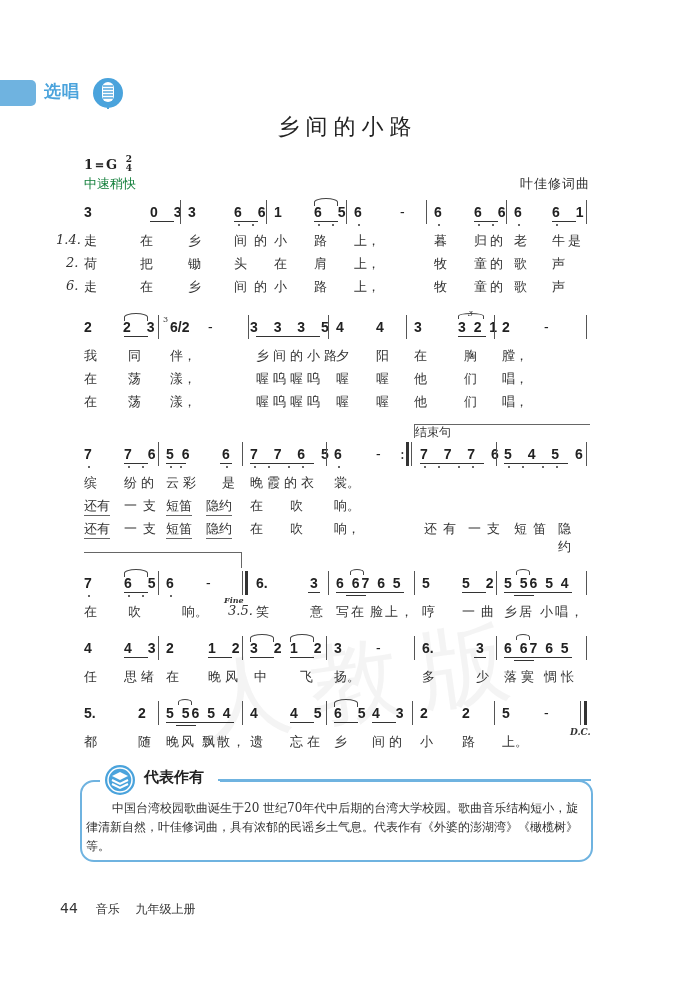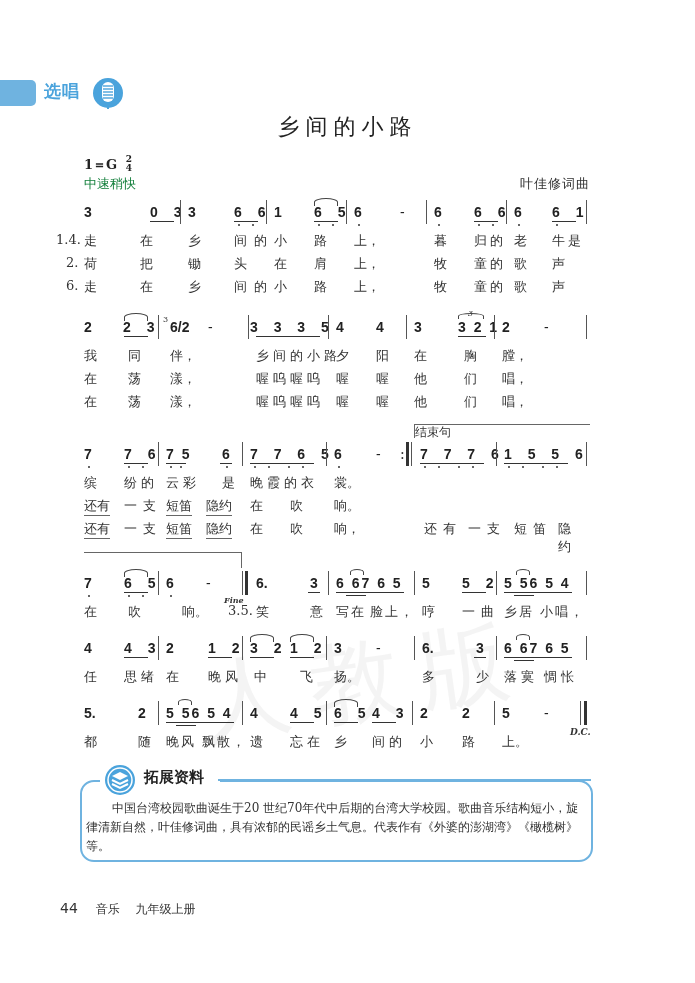--- a/index.html
+++ b/index.html
@@ -22,21 +22,21 @@
   .note { position: absolute; top: 4px; font-family: "Liberation Sans", sans-serif; font-weight: bold; font-size: 14px; }
   .ul { position: absolute; height: 1px; background: #333; }
   .ul2 { position: absolute; height: 1px; background: #333; }
   .dot { position: absolute; width: 2px; height: 2px; background: #333; border-radius: 50%; }
   .bar { position: absolute; top: 0; width: 1px; height: 24px; background: #555; }
   .bar-thick { position: absolute; top: 0; width: 3px; height: 24px; background: #333; }
   .tie { position: absolute; height: 8px; border: 1px solid #444; border-bottom: none; border-radius: 50% 50% 0 0; }
   .lyric-row { position: relative; height: 23px; }
   .ly { position: absolute; font-size: 13px; color: #333; top: 4px; }
   .ly-u { border-bottom: 1px solid #666; }
-  .verse { position: absolute; font-size: 13px; color: #333; top: 4px; }
+  .verse { position: absolute; font-size: 13px; font-style: italic; color: #333; top: 4px; }
 
   .small-label { position: absolute; font-size: 11px; color: #333; }
 
   .ext-box { position: absolute; left: 80px; top: 780px; width: 513px; height: 82px; border: 2px solid #6fb3e0; border-radius: 14px; }
   .ext-mask { position: absolute; left: 100px; top: 770px; width: 120px; height: 20px; background: #fff; }
   .ext-icon { position: absolute; left: 104px; top: 764px; width: 32px; height: 32px; }
   .ext-title { position: absolute; left: 144px; top: 768px; font-family: "DejaVu Sans", sans-serif; font-weight: bold; font-size: 15px; color: #222; background: #fff; padding-right: 6px; }
   .ext-text { position: absolute; left: 86px; top: 799px; width: 500px; font-size: 12px; line-height: 19px; color: #333; text-indent: 26px; }
 
   .footer { position: absolute; left: 60px; top: 900px; font-family: "DejaVu Sans", sans-serif; font-size: 12px; color: #333; }
@@ -231,21 +231,21 @@
 <div style="position:absolute;left:414px;top:424px;width:1px;height:14px;background:#666"></div>
 <div class="system" style="top:442px;">
   <div class="notes">
     <span class="note" style="left:14px">7</span>
     <div class="dot" style="left:18px;top:24px"></div>
     <span class="note" style="left:54px;letter-spacing:6px">7 6</span>
     <div class="ul" style="left:54px;top:21px;width:24px"></div>
     <div class="dot" style="left:58px;top:24px"></div>
       <div class="dot" style="left:72px;top:24px"></div>
     <div class="bar" style="left:88px"></div>
-    <span class="note" style="left:96px;letter-spacing:2px">7 5</span>
+    <span class="note" style="left:96px;letter-spacing:2px">5 6</span>
     <div class="ul" style="left:96px;top:21px;width:20px"></div>
     <div class="dot" style="left:100px;top:24px"></div>
       <div class="dot" style="left:110px;top:24px"></div>
     <span class="note" style="left:152px">6</span>
     <div class="ul" style="left:150px;top:21px;width:12px"></div>
     <div class="dot" style="left:156px;top:24px"></div>
     <div class="bar" style="left:172px"></div>
     <span class="note" style="left:180px;letter-spacing:6px">7 7 6 5</span>
     <div class="ul" style="left:180px;top:21px;width:64px"></div>
     <div class="dot" style="left:184px;top:24px"></div>
@@ -259,21 +259,21 @@
     <span class="small-label" style="left:330px;top:4px;font-size:14px">:</span>
     <div class="bar-thick" style="left:336px"></div>
     <div class="bar" style="left:341px"></div>
     <span class="note" style="left:350px;letter-spacing:6px">7 7 7 6</span>
     <div class="ul" style="left:350px;top:21px;width:64px"></div>
     <div class="dot" style="left:354px;top:24px"></div>
       <div class="dot" style="left:368px;top:24px"></div>
       <div class="dot" style="left:388px;top:24px"></div>
       <div class="dot" style="left:402px;top:24px"></div>
     <div class="bar" style="left:426px"></div>
-    <span class="note" style="left:434px;letter-spacing:6px">1 5 5 6</span>
+    <span class="note" style="left:434px;letter-spacing:6px">5 4 5 6</span>
     <div class="ul" style="left:434px;top:21px;width:64px"></div>
     <div class="dot" style="left:438px;top:24px"></div>
       <div class="dot" style="left:452px;top:24px"></div>
       <div class="dot" style="left:472px;top:24px"></div>
       <div class="dot" style="left:486px;top:24px"></div>
     <div class="bar" style="left:516px"></div>
   </div>
   <div class="lyric-row">
     <span class="ly" style="left:14px">缤</span>
     <span class="ly" style="left:54px;letter-spacing:4px">纷的</span>
@@ -451,20 +451,20 @@
 <div class="ext-box"></div>
 <div class="ext-mask"></div>
 <div style="position:absolute;left:218px;top:779px;width:373px;height:2px;background:#6fb3e0"></div>
 <svg class="ext-icon" viewBox="0 0 32 32">
   <circle cx="16" cy="16" r="15" fill="#4aa3dc"></circle>
   <circle cx="16" cy="16" r="12" fill="none" stroke="#fff" stroke-width="1.5"></circle>
   <path d="M8 12 L16 8 L24 12 L16 16 Z" fill="#fff"></path>
   <path d="M8 16 L16 20 L24 16" fill="none" stroke="#fff" stroke-width="2"></path>
   <path d="M8 20 L16 24 L24 20" fill="none" stroke="#fff" stroke-width="2"></path>
 </svg>
-<div class="ext-title">拓展资料</div>
+<div class="ext-title">代表作有</div>
 <div class="ext-text">中国台湾校园歌曲诞生于20 世纪70年代中后期的台湾大学校园。歌曲音乐结构短小，旋律清新自然，叶佳修词曲，具有浓郁的民谣乡土气息。代表作有《外婆的澎湖湾》《橄榄树》等。</div>
 
 <div class="footer">
   <span class="pg">44</span>
   <span>音乐</span>
   <span>九年级上册</span>
 </div>
 
 </body></html>

